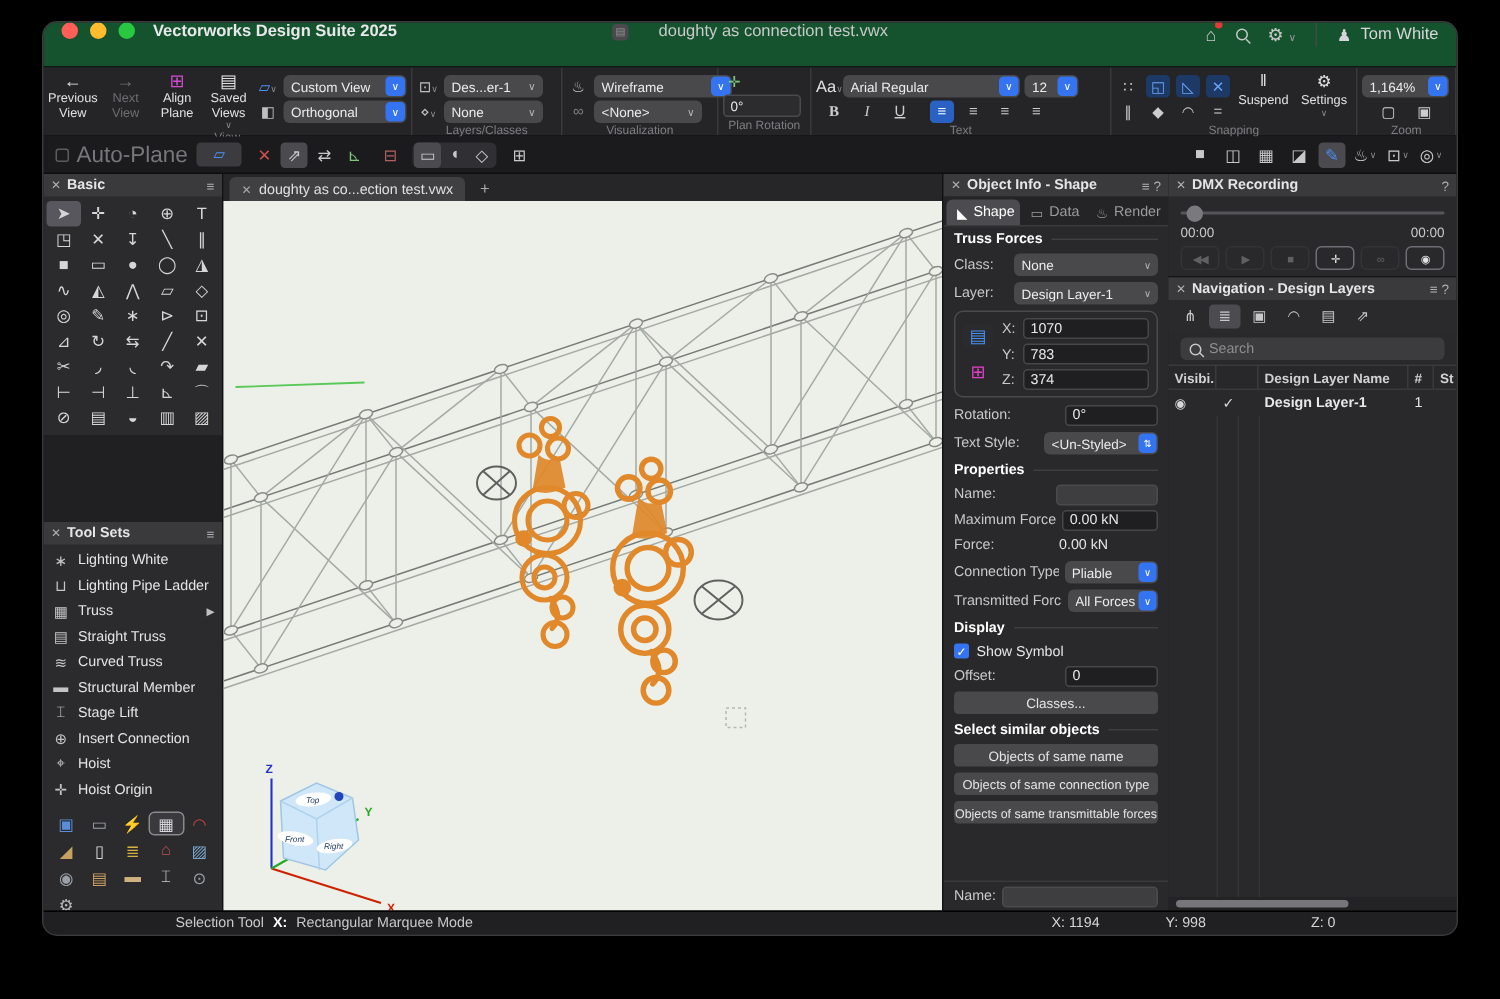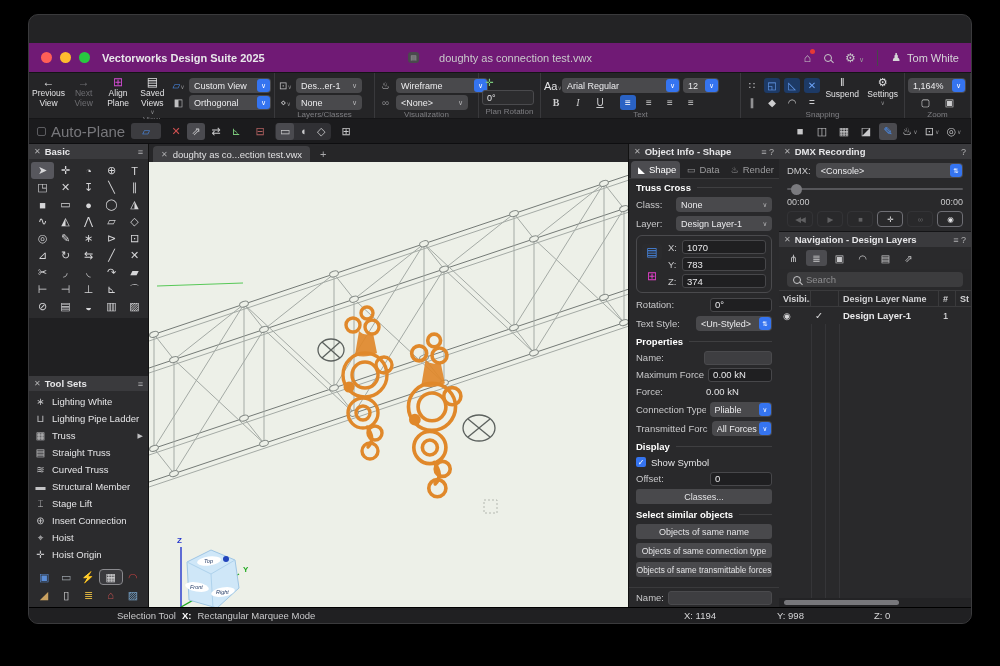--- a/index.html
+++ b/index.html
@@ -4,21 +4,21 @@
 <style>
   * { margin:0; padding:0; box-sizing:border-box; }
   html,body { background:#000; }
   body { font-family:"Liberation Sans", sans-serif; }
   .stage { position:relative; width:1000px; height:666px; background:#000; overflow:hidden; }
   .window { position:absolute; left:28px; top:14px; width:944px; height:610px;
             background:#232325; border-radius:10px; overflow:hidden; border:1px solid #3a3a3c;
             display:flex; flex-direction:column; }
 
   
-  .titlebar { height:30px; background:#701a75; border-bottom:1px solid #141416; display:flex; align-items:center; position:relative; flex:none;margin-top:28px; }
+  .titlebar { height:30px; background:#14532d; border-bottom:1px solid #141416; display:flex; position:relative; flex:none; }
   .traffic { display:flex; gap:8px; margin-left:12px; }
   .tl { width:11px; height:11px; border-radius:50%; }
   .tl.red{background:#ff5f57}.tl.yel{background:#febc2e}.tl.grn{background:#28c840}
   .app-title { margin-left:12px; font-size:11px; font-weight:bold; color:#e8e8ea; }
   .doc-title { position:absolute; left:50%; transform:translateX(-50%); display:flex; align-items:center; gap:20px; font-size:11px; color:#c9c9cb; }
   .doc-badge { width:11px; height:11px; border-radius:3px; background:#4a4a4d; color:#9a9a9c; font-size:7px; display:flex; align-items:center; justify-content:center; }
   .tb-right { position:absolute; right:12px; display:flex; align-items:center; gap:13px; color:#c7c7c9; font-size:12px; }
   .tb-ico { position:relative; font-size:12px; color:#c7c7c9; }
   .dot { position:absolute; top:-2px; right:-4px; width:5px; height:5px; border-radius:50%; background:#e53935; }
   .mag { width:8px; height:8px; border:1.4px solid #c7c7c9; border-radius:50%; position:relative; display:inline-block; }
@@ -148,21 +148,21 @@
   .nempty { flex:1; position:relative; min-height:0; }
   .vline { position:absolute; top:0; bottom:0; width:1px; background:#353538; }
   .nscroll { height:9px; background:#232325; position:relative; flex:none; }
   .nscroll .thumb { position:absolute; left:5px; top:2px; width:115px; height:5px; border-radius:3px; background:#77777b; }
 
   
   .statusbar { height:16px; background:#202022; border-top:1px solid #000; display:flex; align-items:center; font-size:9.5px; color:#c9c9cb; position:relative; flex:none; }
   .st-left { margin-left:88px; display:flex; gap:6px; }
   .st-key { font-weight:bold; color:#fff; }
   .coord { position:absolute; font-size:9.5px; color:#d6d6d8; }
-  .coord.cx{left:655px}.coord.cy{left:748px}.coord.cz{left:845px}
+  .coord.cx{left:672px}.coord.cy{left:748px}.coord.cz{left:845px}
 </style>
 </head>
 <body>
 
 <div class="stage">
   <div class="window">
 
     <div class="titlebar">
       <div class="traffic">
         <span class="tl red"></span>
@@ -680,21 +680,21 @@
             </div>
             <div class="otab">
               <span class="oti">▭</span>
               <span>Data</span>
             </div>
             <div class="otab">
               <span class="oti">♨</span>
               <span>Render</span>
             </div>
           </div>
-        <div class="sect">Truss Cross</div>
+        <div class="sect">Truss Forces</div>
         <div class="orow">
           <span class="olab">Class:</span>
           <div class="odd gray" style="width:96px">
               <span class="t">None</span>
               <span class="c">∨</span>
             </div>
         </div>
         <div class="orow">
           <span class="olab">Layer:</span>
           <div class="odd gray" style="width:96px">
@@ -780,27 +780,20 @@
         </div>
       </div>
 
       <div class="rightcol">
         <div class="dmx">
           <div class="phead">
             <span class="px">✕</span>
             <span>DMX Recording</span>
             <span class="pmenu">?</span>
           </div>
-          <div class="drow">
-            <span>DMX:</span>
-            <div class="odd" style="flex:1">
-                <span class="t">&lt;Console&gt;</span>
-                <span class="c">⇅</span>
-              </div>
-          </div>
           <div class="slider">
             <span class="track"></span>
             <span class="knob"></span>
           </div>
           <div class="times">
             <span>00:00</span>
             <span>00:00</span>
           </div>
           <div class="dbtns" id="dmx-btns">
               <span class="dbtn dim">◀◀</span>

